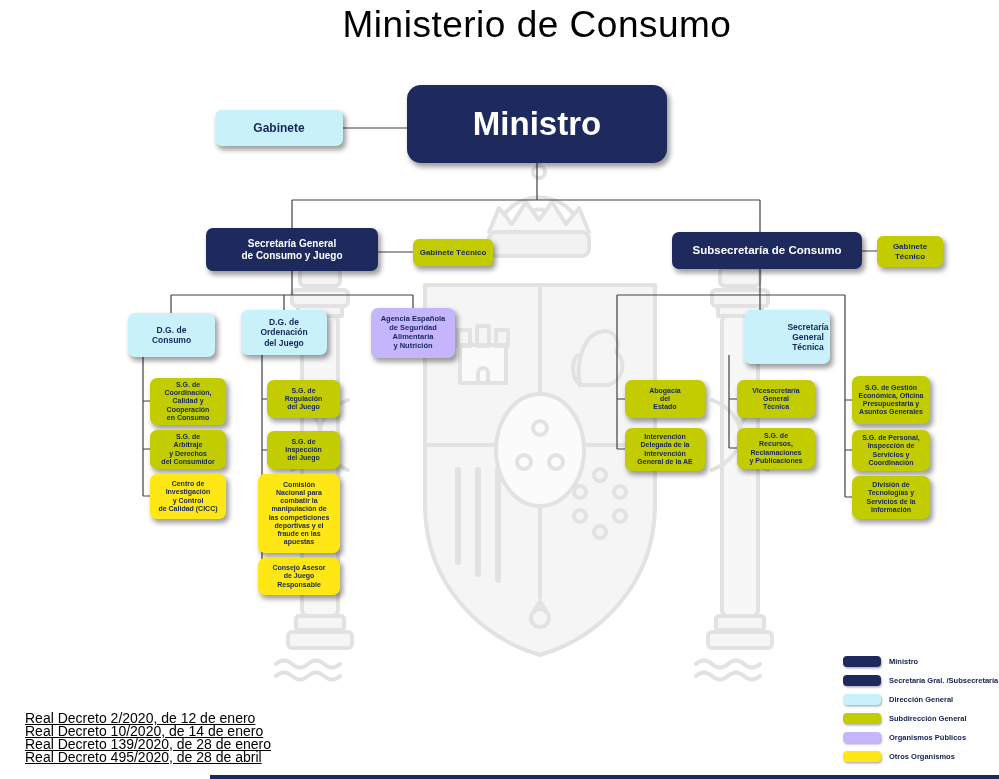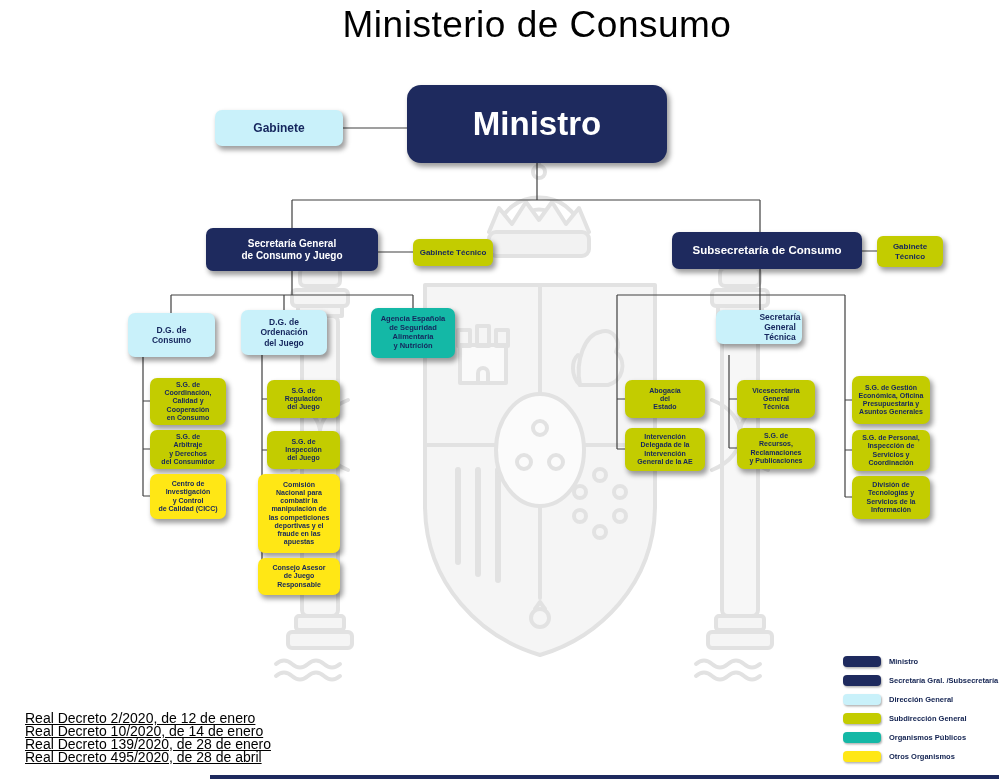--- a/index.html
+++ b/index.html
@@ -17,21 +17,21 @@
     position:absolute;border-radius:7px;box-sizing:border-box;
     display:flex;align-items:center;justify-content:center;text-align:center;
     font-weight:700;white-space:pre-line;line-height:1.18;padding:2px;
     box-shadow:2.5px 3.5px 5px rgba(0,0,0,0.38);
     color:#15265d;
   }
   .navy{background:#1e2a5e;color:#ffffff;}
   .cyan{background:#c9f1fa;}
   .olive{background:#c3cc00;}
   .yellow{background:#ffe715;}
-  .pink{background:#14b8a6;}
+  .pink{background:#c4b5fd;}
   .legend{position:absolute;left:843px;top:656px;}
   .legend-row{display:flex;align-items:center;margin-bottom:8px;height:11px;}
   .legend-swatch{width:38px;height:11px;border-radius:4px;margin-right:8px;flex:0 0 auto;
     box-shadow:1px 1.5px 2px rgba(0,0,0,0.3);}
   .legend-label{font-size:7.5px;font-weight:700;color:#10204f;white-space:nowrap;}
   .decretos{position:absolute;left:25px;top:712px;font-size:14px;line-height:13px;color:#000;text-decoration:underline;}
   .bottom-bar{position:absolute;left:210px;top:775px;width:789px;height:4px;background:#1e2a5e;}
 </style>
 </head>
 <body>
@@ -182,21 +182,21 @@
 combatir la
 manipulación de
 las competiciones
 deportivas y el
 fraude en las
 apuestas</div>
   <div class="node yellow" style="left:258px;top:558px;width:82px;height:37px;font-size:7px;">Consejo Asesor
 de Juego
 Responsable</div>
 
-  <div class="node cyan" style="left:716px;top:310px;width:86px;height:34px;font-size:8.5px;padding-left:44px;">Secretaría
+  <div class="node cyan" style="left:744px;top:310px;width:86px;height:54px;font-size:8.5px;padding-left:44px;">Secretaría
 General
 Técnica</div>
 
   <div class="node olive" style="left:625px;top:380px;width:80px;height:38px;font-size:7px;">Abogacía
 del
 Estado</div>
   <div class="node olive" style="left:625px;top:428px;width:80px;height:43px;font-size:7px;">Intervención
 Delegada de la
 Intervención
 General de la AE</div>

